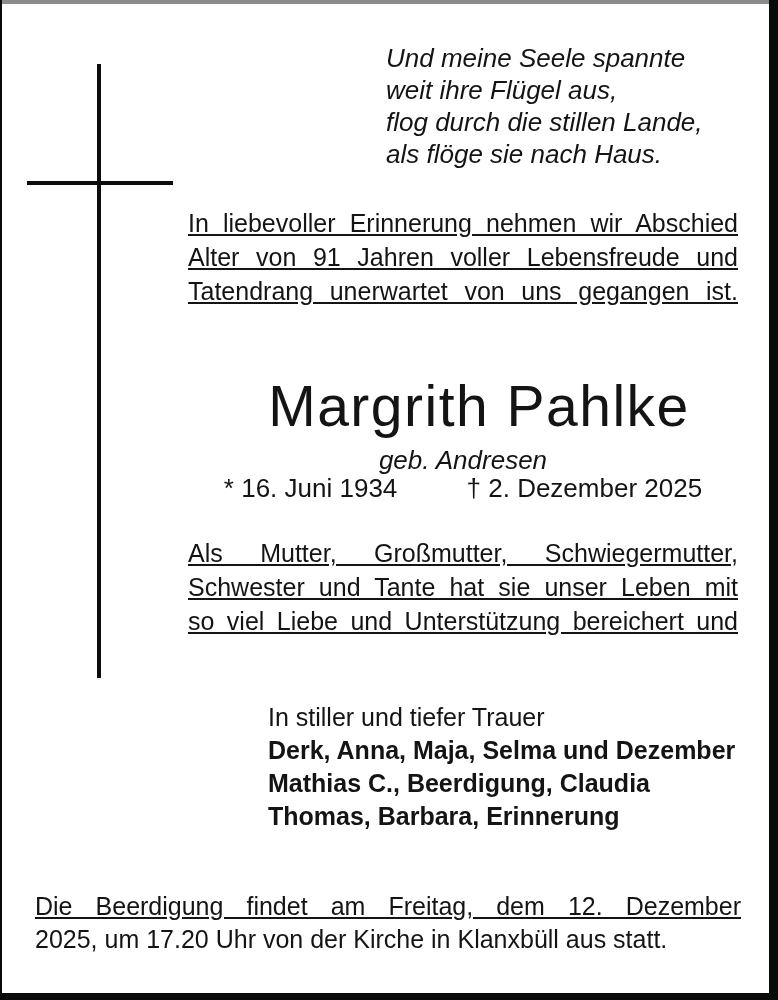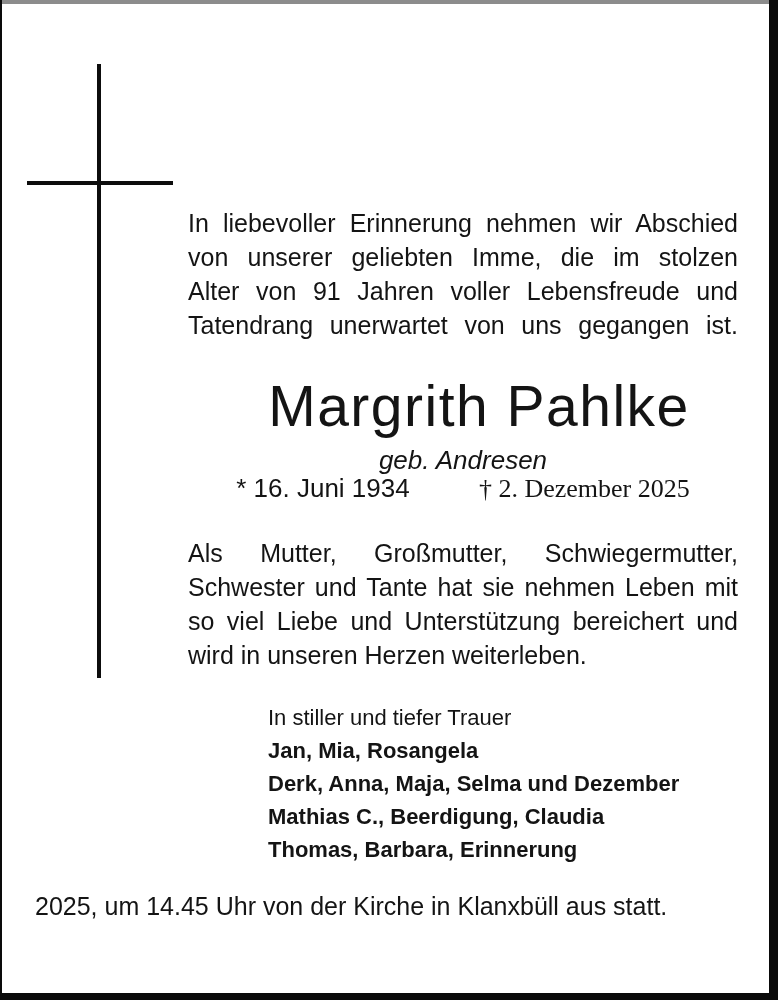--- a/index.html
+++ b/index.html
@@ -26,40 +26,40 @@
   .poem {
     position: absolute; left: 386px; top: 42px; width: 360px;
     font-size: 26px; line-height: 32px; font-style: italic;
   }
   .para {
     position: absolute; left: 188px; width: 550px;
     font-size: 25px; line-height: 34px;
   }
   .intro   { top: 206px; }
   .tribute { top: 536px; }
-  .jline { text-align: justify; text-align-last: justify; }
+  .jline { text-align: justify; text-align-last: justify; text-decoration: underline; }
 
   .name {
     position: absolute; left: 204px; top: 374px; width: 550px;
     font-size: 57px; line-height: 64px; letter-spacing: 1.5px;
     text-align: center; white-space: nowrap;
   }
   .maiden {
     position: absolute; left: 188px; top: 446px; width: 550px;
     font-size: 26px; line-height: 28px; text-align: center; font-style: italic;
   }
   .dates {
     position: absolute; left: 188px; top: 474px; width: 550px;
     font-size: 26px; line-height: 28px; text-align: center; white-space: nowrap;
   }
-  .dates .death { margin-left: 62px; font-family: Liberation Serif, serif; }
+  .dates .death { margin-left: 62px; }
 
   .mourning {
     position: absolute; left: 268px; top: 701px;
-    font-size: 22px; line-height: 33px; white-space: nowrap;
+    font-size: 25px; line-height: 33px; white-space: nowrap;
   }
   .mourning .names { font-weight: bold; }
 
   .funeral {
     position: absolute; left: 35px; top: 890px; width: 706px;
     font-size: 25px; line-height: 33px;
   }
 </style>
 </head>
 <body>
@@ -69,49 +69,53 @@
   <div class="edge edge-top"></div>
   <div class="edge edge-left"></div>
   <div class="edge edge-right"></div>
   <div class="edge edge-bottom"></div>
 
   <div>
     <div class="cross-v"></div>
     <div class="cross-h"></div>
   </div>
 
+  <div class="poem">
+    <div>Und meine Seele spannte</div>
+    <div>weit ihre Flügel aus,</div>
+    <div>flog durch die stillen Lande,</div>
+    <div>als flöge sie nach Haus.</div>
+  </div>
 
   <div class="para intro">
     <div class="jline">In liebevoller Erinnerung nehmen wir Abschied</div>
-    <div class="jline">von unserer geliebten Imme, die im stolzen</div>
     <div class="jline">Alter von 91 Jahren voller Lebensfreude und</div>
     <div class="jline">Tatendrang unerwartet von uns gegangen ist.</div>
   </div>
 
   <div class="name">Margrith Pahlke</div>
 
   <div class="maiden">geb. Andresen</div>
 
   <div class="dates">
     <span class="birth">* 16. Juni 1934</span>
     <span class="death">† 2. Dezember 2025</span>
   </div>
 
   <div class="para tribute">
     <div class="jline">Als Mutter, Großmutter, Schwiegermutter,</div>
-    <div class="jline">Schwester und Tante hat sie nehmen Leben mit</div>
+    <div class="jline">Schwester und Tante hat sie unser Leben mit</div>
     <div class="jline">so viel Liebe und Unterstützung bereichert und</div>
-    <div>wird in unseren Herzen weiterleben.</div>
   </div>
 
   <div class="mourning">
     <div>In stiller und tiefer Trauer</div>
-    <div class="names">Jan, Mia, Rosangela</div>
     <div class="names">Derk, Anna, Maja, Selma und Dezember</div>
     <div class="names">Mathias C., Beerdigung, Claudia</div>
     <div class="names">Thomas, Barbara, Erinnerung</div>
   </div>
 
   <div class="funeral">
-    <div>2025, um 14.45 Uhr von der Kirche in Klanxbüll aus statt.</div>
+    <div class="jline">Die Beerdigung findet am Freitag, dem 12. Dezember</div>
+    <div>2025, um 17.20 Uhr von der Kirche in Klanxbüll aus statt.</div>
   </div>
 
 </div>
 
 </body></html>

